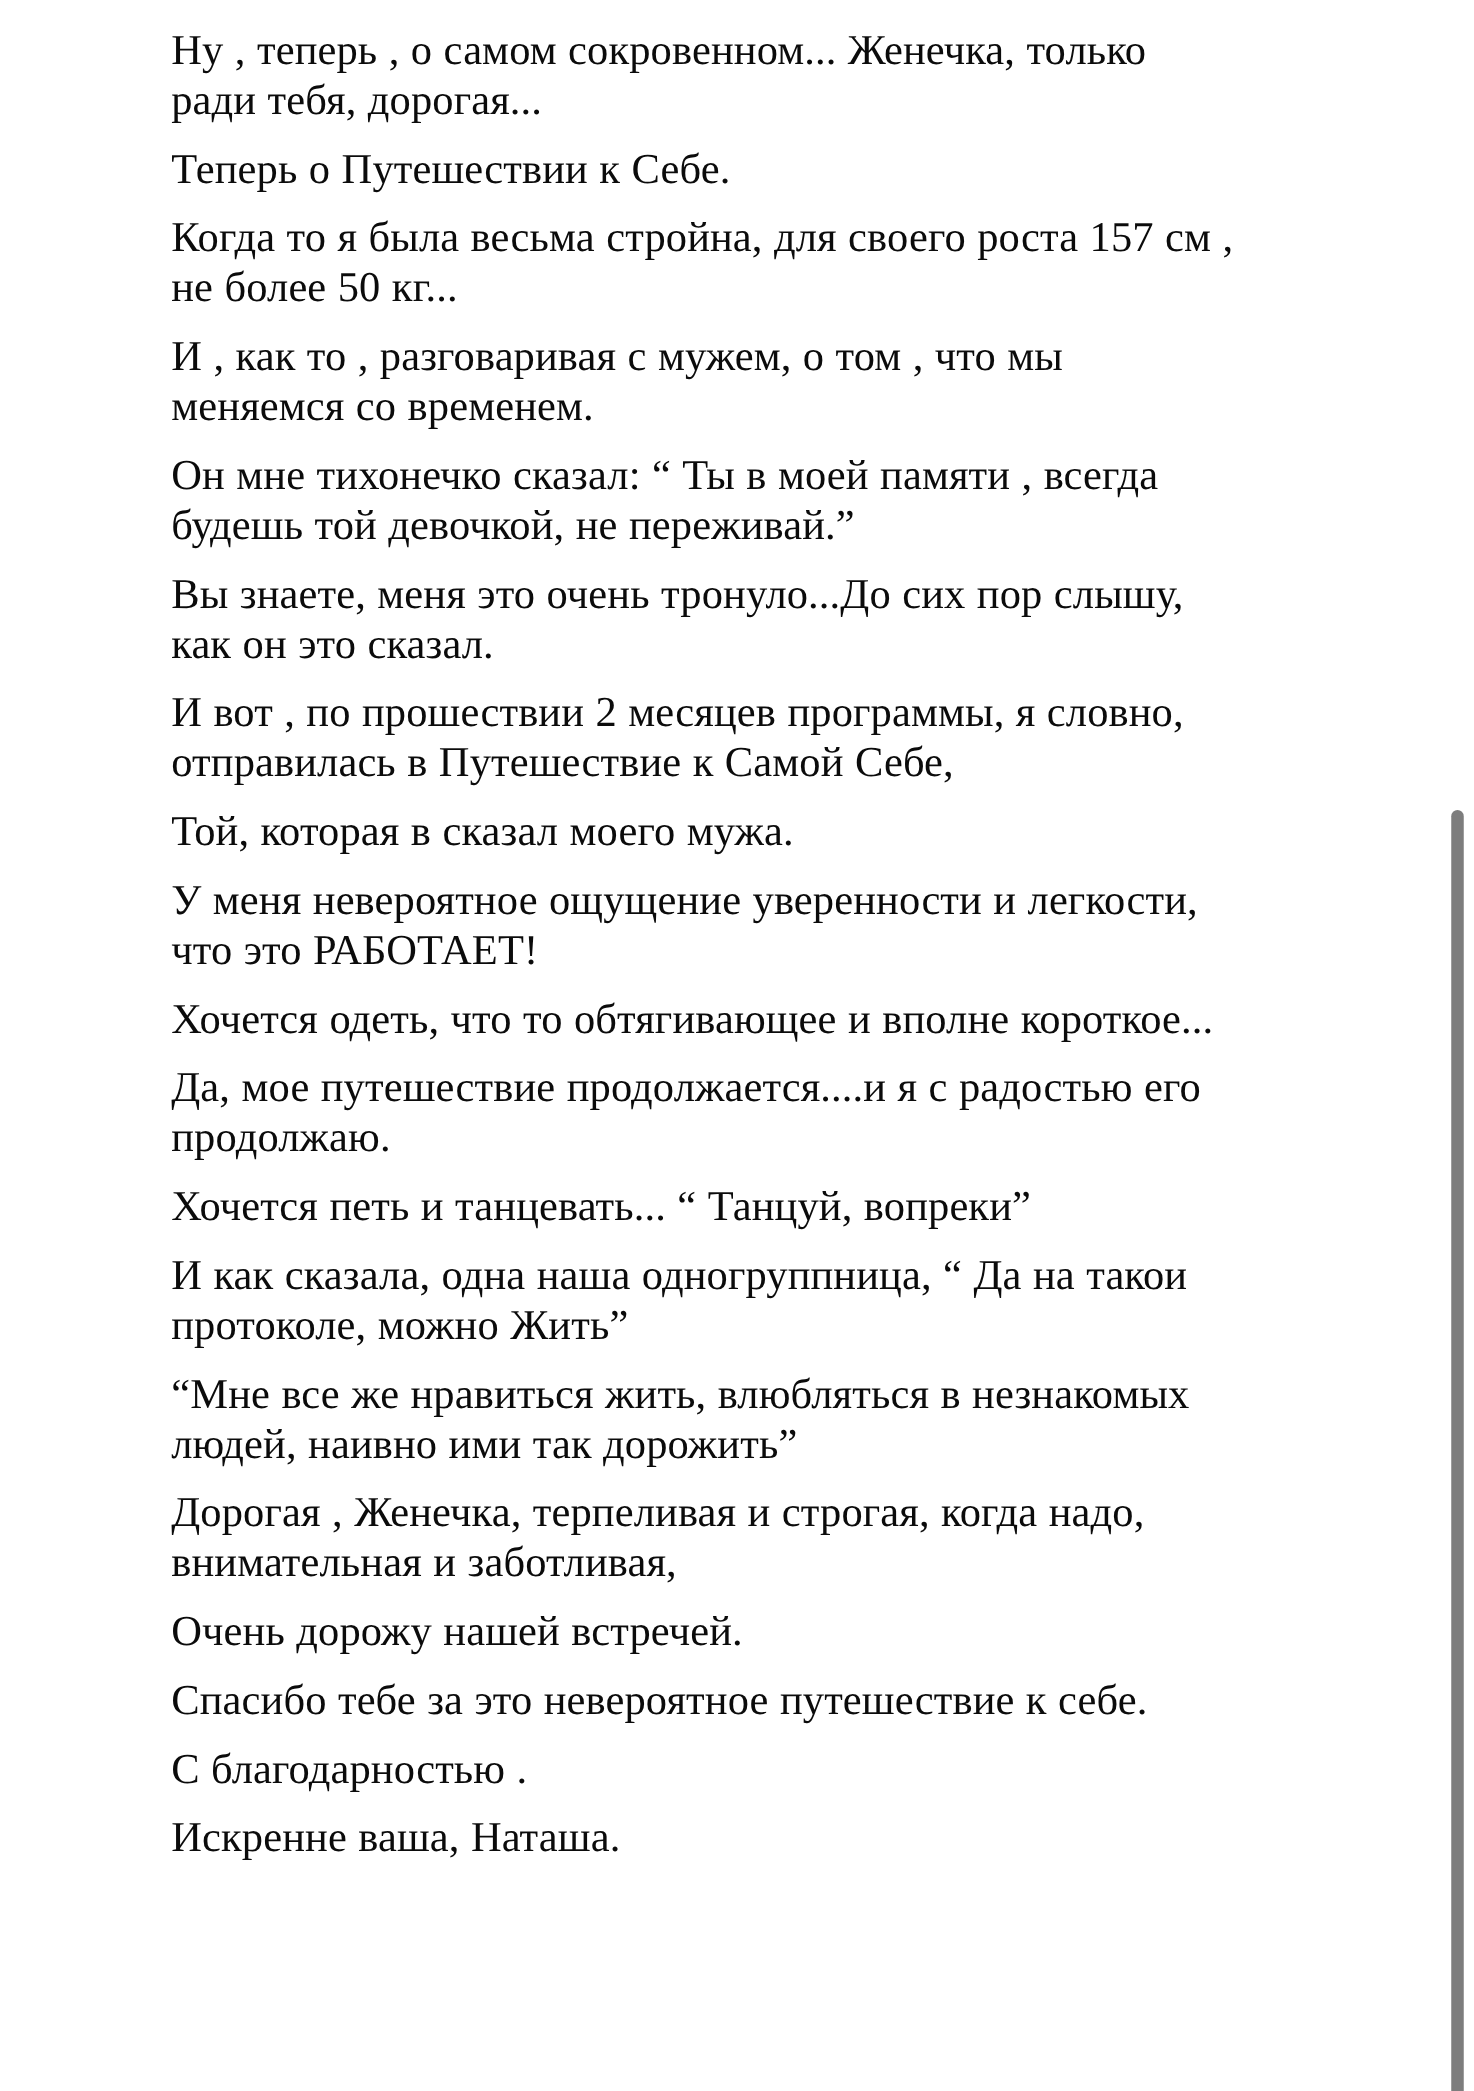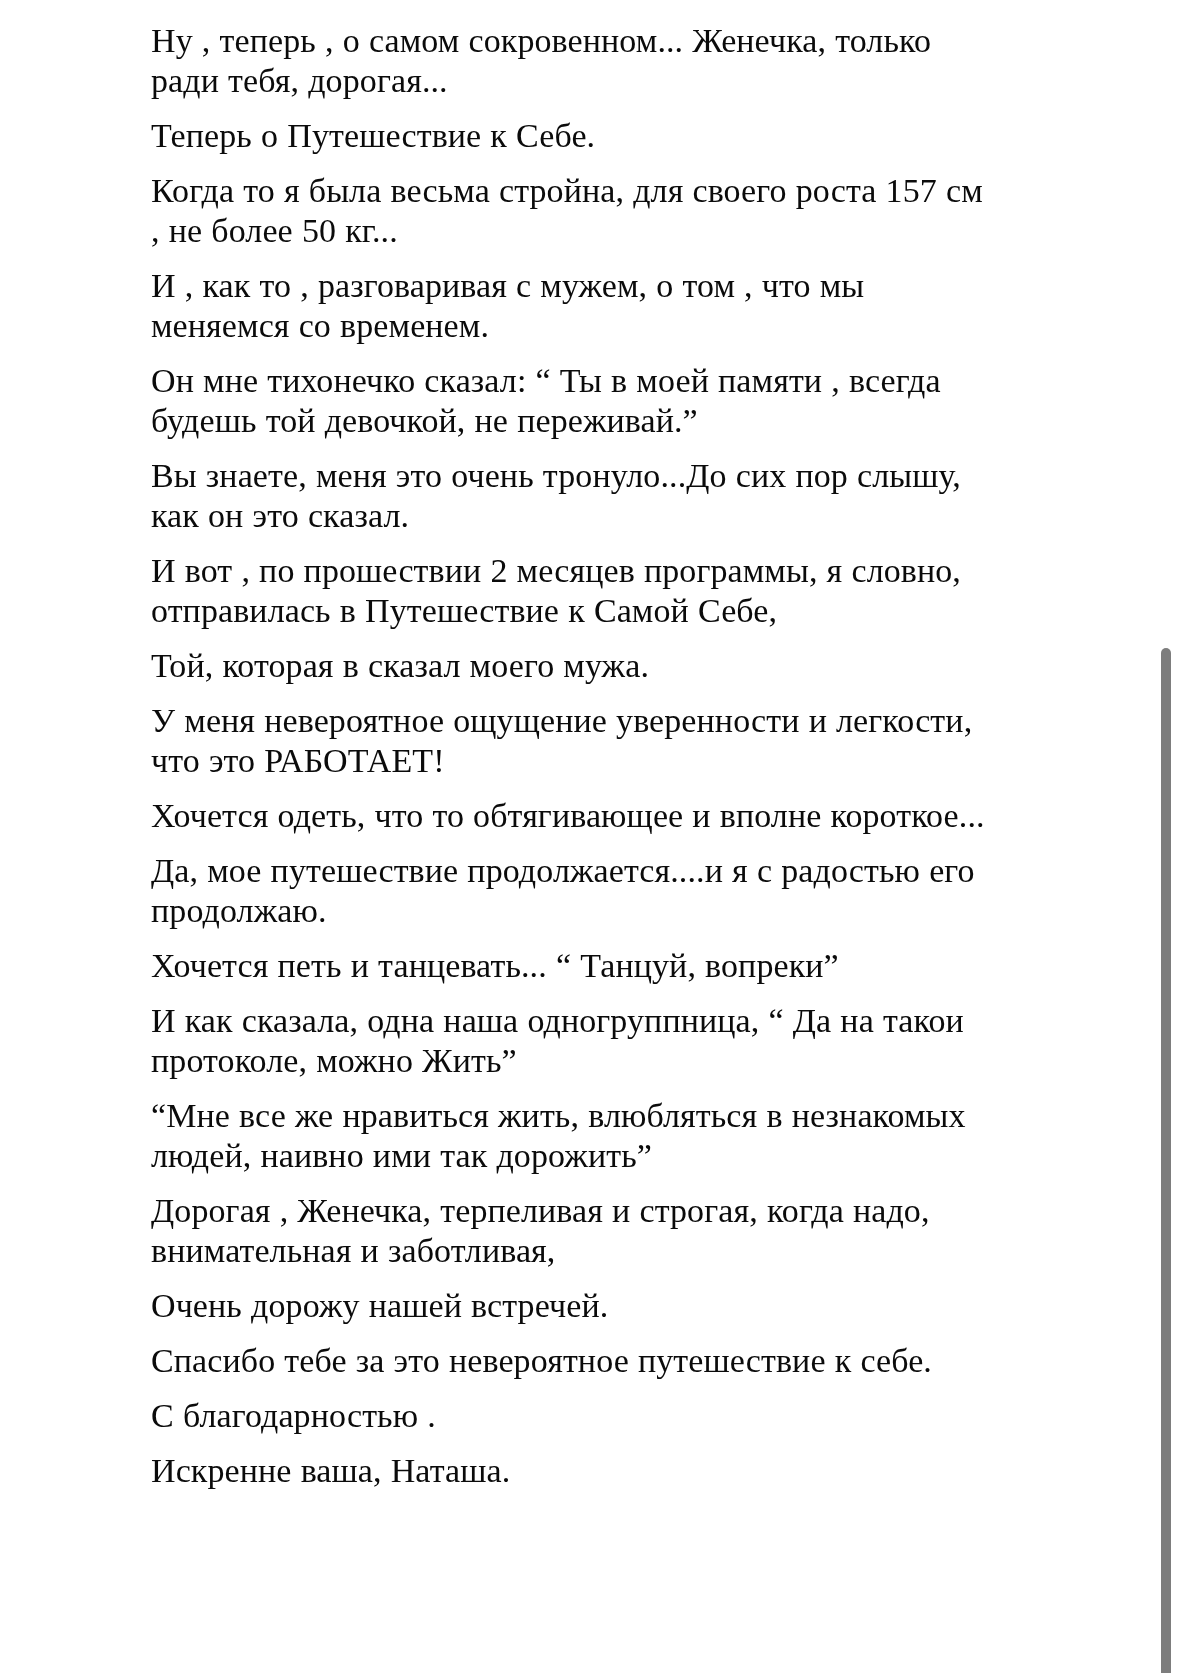--- a/index.html
+++ b/index.html
@@ -15,21 +15,21 @@
     overflow: hidden;
     font-family: "Liberation Serif", "DejaVu Serif", serif;
     color: #0b0b0b;
   }
   .content {
     box-sizing: border-box;
     width: 100%;
     padding: 21px 188px 0 133px;
   }
   .content p.para {
-    margin: 0 0 15px 18px;
+    margin: 0 0 15px 4px;
     font-size: 34px;
     line-height: 40px;
     font-weight: 400;
     letter-spacing: 0.1px;
     word-spacing: 0.5px;
     text-align: left;
   }
   .scrollbar-thumb {
     position: absolute;
     top: 648px;
@@ -39,21 +39,21 @@
     background: #7d7d7d;
     border-radius: 6px 6px 0 0;
   }
 </style>
 </head>
 <body>
 
 <div class="page">
   <div class="content">
       <p class="para">Ну , теперь , о самом сокровенном... Женечка, только ради тебя, дорогая...</p>
-      <p class="para">Теперь о Путешествие к Себе.</p>
+      <p class="para">Теперь о Путешествии к Себе.</p>
       <p class="para">Когда то я была весьма стройна, для своего роста 157 см , не более 50 кг...</p>
       <p class="para">И , как то , разговаривая с мужем, о том , что мы меняемся со временем.</p>
       <p class="para">Он мне тихонечко сказал: “ Ты в моей памяти , всегда будешь той девочкой, не переживай.”</p>
       <p class="para">Вы знаете, меня это очень тронуло...До сих пор слышу, как он это сказал.</p>
       <p class="para">И вот , по прошествии 2 месяцев программы, я словно, отправилась в Путешествие к Самой Себе,</p>
       <p class="para">Той, которая в сказал моего мужа.</p>
       <p class="para">У меня невероятное ощущение уверенности и легкости, что это РАБОТАЕТ!</p>
       <p class="para">Хочется одеть, что то обтягивающее и вполне короткое...</p>
       <p class="para">Да, мое путешествие продолжается....и я с радостью его продолжаю.</p>
       <p class="para">Хочется петь и танцевать... “ Танцуй, вопреки”</p>

